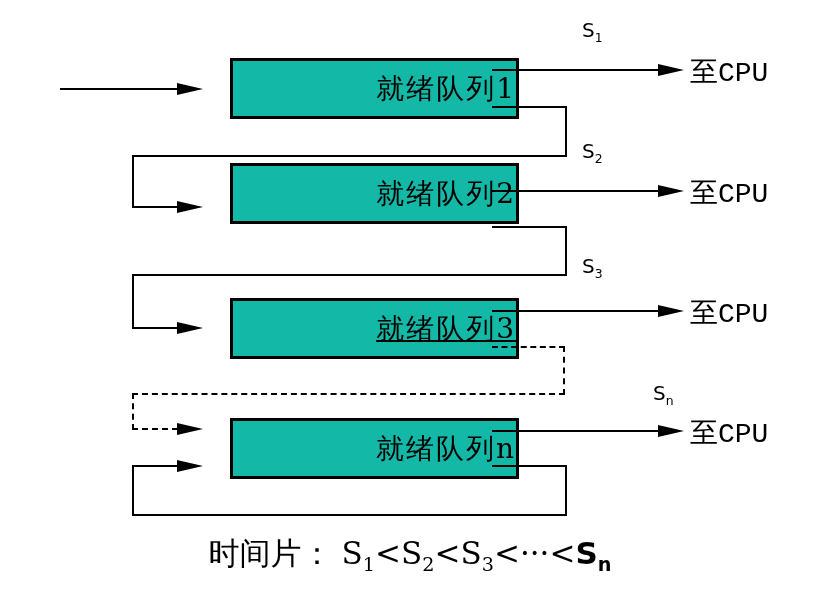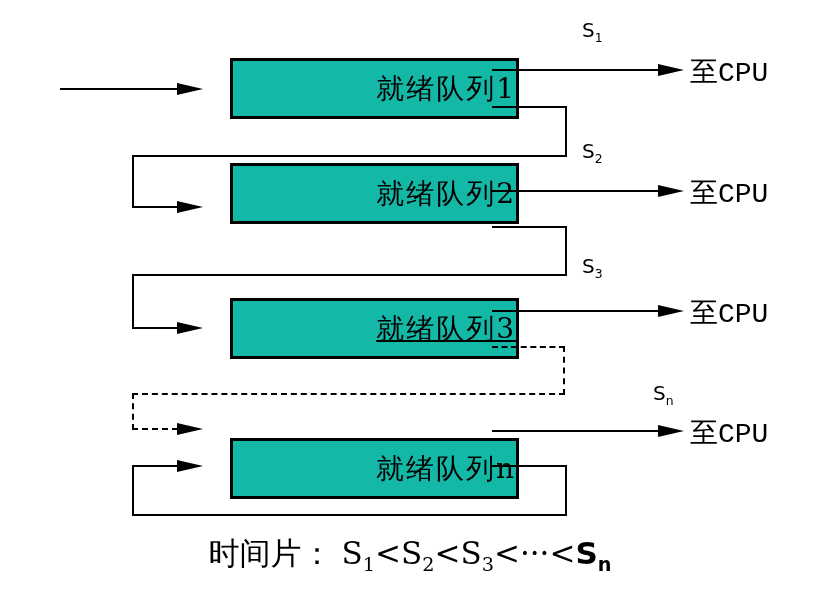--- a/index.html
+++ b/index.html
@@ -10,21 +10,21 @@
   .vline{position:absolute;width:2px;background:#000;}
   .dash-h{position:absolute;height:0;border-top:2px dashed #000;}
   .dash-v{position:absolute;width:0;border-left:2px dashed #000;}
   .ahead{position:absolute;width:0;height:0;
          border-top:6px solid transparent;border-bottom:6px solid transparent;
          border-left:26px solid #000;}
   
   .qbox{position:absolute;left:203px;width:283px;height:55px;border:3px solid #000;
         background:#14b8a6;display:flex;align-items:center;justify-content:flex-end;margin-left:27px;}
   .qbox .box-label{font-family:"DejaVu Serif", serif;font-size:28px;color:#000;letter-spacing:2px;}
-  .q1{top:58px;} .q2{top:163px;} .q3{top:298px;text-decoration:underline;} .qn{top:438px;}
+  .q1{top:58px;} .q2{top:163px;} .q3{top:298px;text-decoration:underline;} .qn{top:418px;}
   
   .cpu-label{position:absolute;left:690px;font-size:28px;color:#000;white-space:nowrap;
              font-family:Liberation Mono, monospace;}
   
   .s-label{position:absolute;left:582px;font-size:20px;color:#000;
            font-family:"DejaVu Sans", sans-serif;}
   .s-label sub{font-size:0.62em;}
   
   .caption{position:absolute;left:20px;top:533px;width:780px;text-align:center;
            font-family:"DejaVu Serif", serif;font-size:31px;color:#000;white-space:nowrap;}

